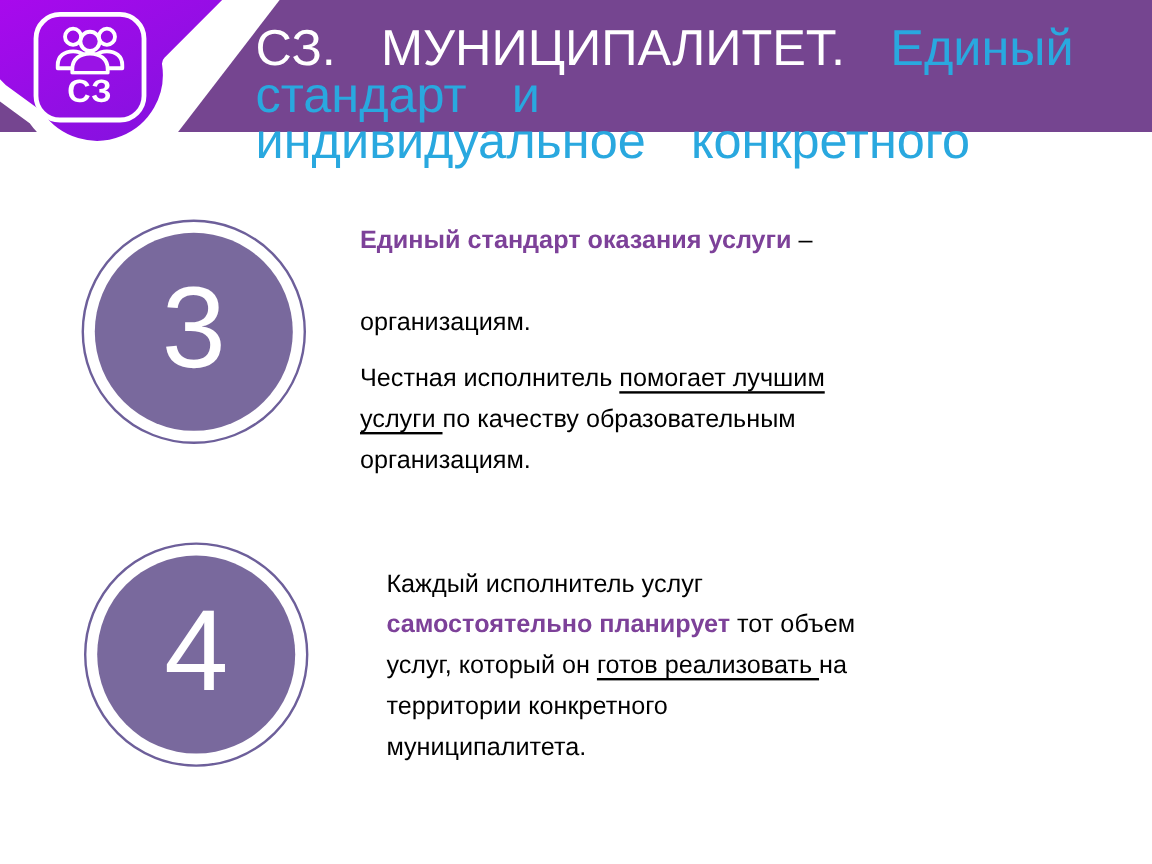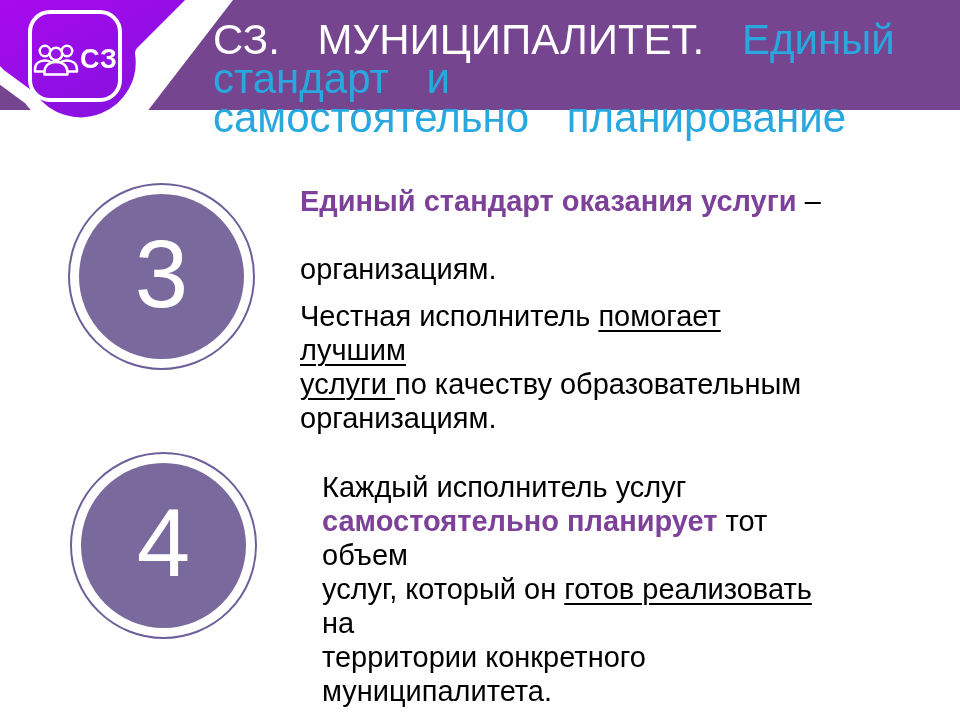--- a/index.html
+++ b/index.html
@@ -5,40 +5,40 @@
   html,body{margin:0;padding:0;background:#fff;}
   .slide{
     position:relative;width:960px;height:720px;overflow:hidden;background:#fff;
     font-family:"Liberation Sans",sans-serif;
   }
   
   .hdr-svg{position:absolute;left:0;top:0;width:960px;height:170px;display:block;z-index:1;}
   .badge{
     position:absolute;left:28px;top:10px;width:94px;height:92px;box-sizing:border-box;
     border:4px solid #fff;border-radius:22px;z-index:3;
-    display:flex;flex-direction:row;align-items:center;justify-content:flex-start;
+    display:flex;flex-direction:column;align-items:center;justify-content:flex-start;
     padding-top:7px;
   }
   .badge-icon{width:62px;height:41px;display:block;}
   .badge-label{color:#fff;font-weight:bold;font-size:27px;line-height:1.1;letter-spacing:1px;}
   .title{
     position:absolute;left:213px;top:20px;width:730px;z-index:2;
     font-size:42px;line-height:39px;word-spacing:26px;color:#fff;
   }
   .t-blue{color:#29a8df;}
   
   .num-circle{position:absolute;width:187px;height:187px;border-radius:50%;
     border:2px solid #6d5f9a;box-sizing:border-box;}
   .num-circle .inner{position:absolute;inset:9px;border-radius:50%;background:#79699d;
     display:flex;align-items:center;justify-content:center;}
   .num-circle .num{color:#fff;font-size:96px;line-height:1;transform:translateY(-3px);}
   .circle-3{left:68px;top:183px;}
   .circle-4{left:70px;top:452px;}
   
-  .text-block{position:absolute;color:#000;font-size:29px;line-height:34px;}
+  .text-block{position:absolute;color:#000;font-size:21px;line-height:34px;}
   .tb-1{left:300px;top:184px;width:522px;}
   .tb-2{left:322px;top:470px;width:528px;}
   .text-block p.para{margin:0 0 13px 0;}
   .seg-bold-purple{font-weight:bold;color:#7d4199;}
   .seg-underline{text-decoration:underline;text-decoration-thickness:2px;text-underline-offset:4px;}
 </style>
 </head>
 <body>
 
 <div class="slide">
@@ -64,21 +64,21 @@
         <path d="M50,56 v-4 c0,-12 9,-18 20,-18 s20,6 20,18 v4 z"></path>
         <circle cx="48" cy="21" r="12.5" fill="#9a13e6"></circle>
         <path d="M25,62 v-5 c0,-13 10,-20 23,-20 s23,7 23,20 v5 z" fill="#9a13e6"></path>
       </g>
     </svg>
     <div class="badge-label">СЗ</div>
   </div>
 
   <div class="title">
     <div><span>СЗ. МУНИЦИПАЛИТЕТ.</span><span class="t-blue"> Единый стандарт и</span></div>
-    <div class="t-blue">самостоятельно планирование</div>
+    <div class="t-blue">индивидуальное конкретного</div>
   </div>
 
   <div class="num-circle circle-3">
     <div class="inner">
       <span class="num">3</span>
     </div>
   </div>
   <div class="text-block tb-1">
       <p class="para"><span class="seg-bold-purple">Единый стандарт оказания услуги</span><span class="seg-normal"> –</span><br><br><span class="seg-normal">организациям.</span></p>
       <p class="para"><span class="seg-normal">Честная исполнитель </span><span class="seg-underline">помогает лучшим</span><br><span class="seg-underline">услуги </span><span class="seg-normal">по качеству образовательным</span><br><span class="seg-normal">организациям.</span></p>

